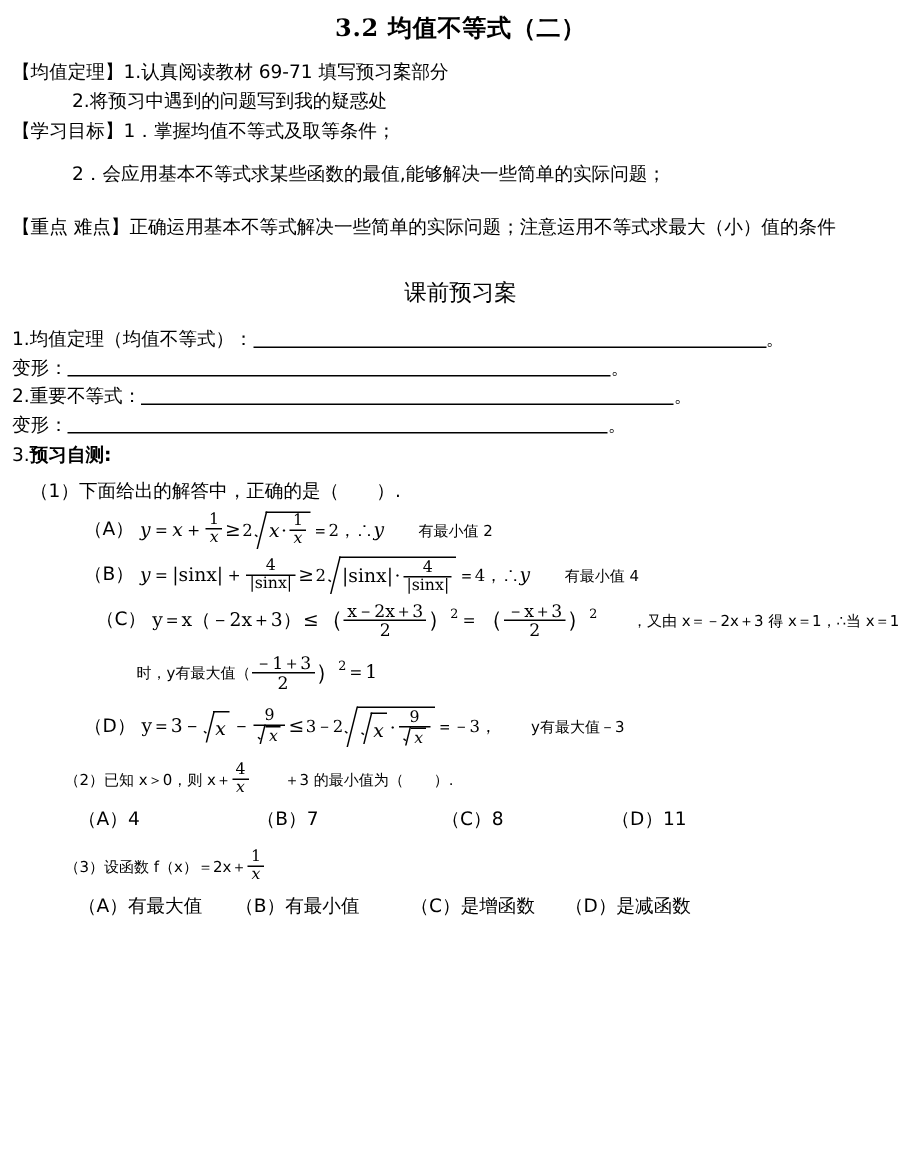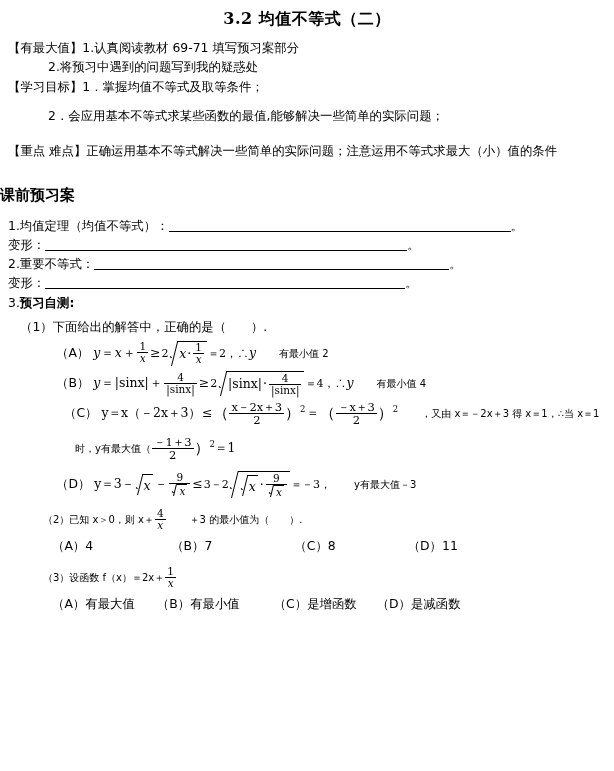--- a/index.html
+++ b/index.html
@@ -29,22 +29,22 @@
   .doc-title {
     text-align: center;
     font-weight: bold;
     font-size: 16px;
     letter-spacing: 0.5px;
     margin: 9px 0 0 0;
     line-height: 1.2;
     font-family: "DejaVu Serif", "Liberation Serif", serif;
   }
   .section-title {
-    text-align: left;
-    font-weight: bold;
+    text-align: center;
+    font-weight: normal;
     font-size: 15px;
     margin: 0;
     padding: 0;
     line-height: 1.3;
     font-family: "DejaVu Serif", "Liberation Serif", serif;
   }
 
   
   .row {
     font-size: 12.4px;
@@ -53,21 +53,21 @@
     padding-right: 6px;
     white-space: nowrap;
   }
   .row.wrap { white-space: normal; }
   .bracket-label { font-weight: normal; }
 
   .indent-1 { padding-left: 48px; }
   .indent-q  { padding-left: 20px; }
   .indent-opt { padding-left: 56px; }
   .indent-optc { padding-left: 64px; }
-  .indent-cont { padding-left: 52px; }
+  .indent-cont { padding-left: 68px; }
 
   
   .fill {
     display: inline-block;
     border-bottom: 1px solid #000;
     height: 0.95em;
     vertical-align: -2px;
   }
 
   
@@ -157,21 +157,21 @@
 </head>
 <body>
 
 <div class="page">
 
   <div class="doc-title">3.2 均值不等式（二）</div>
 
   <div class="spacer-md"></div>
 
   <div class="row">
-    <span class="bracket-label">【有最大值】</span><span>1.认真阅读教材 69-71 填写预习案部分</span>
+    <span class="bracket-label">【均值定理】</span><span>1.认真阅读教材 69-71 填写预习案部分</span>
   </div>
   <div class="row indent-1">
     <span>2.将预习中遇到的问题写到我的疑惑处</span>
   </div>
 
   <div class="row">
     <span class="bracket-label">【学习目标】</span><span>1．掌握均值不等式及取等条件；</span>
   </div>
 
   <div class="spacer-md"></div>

